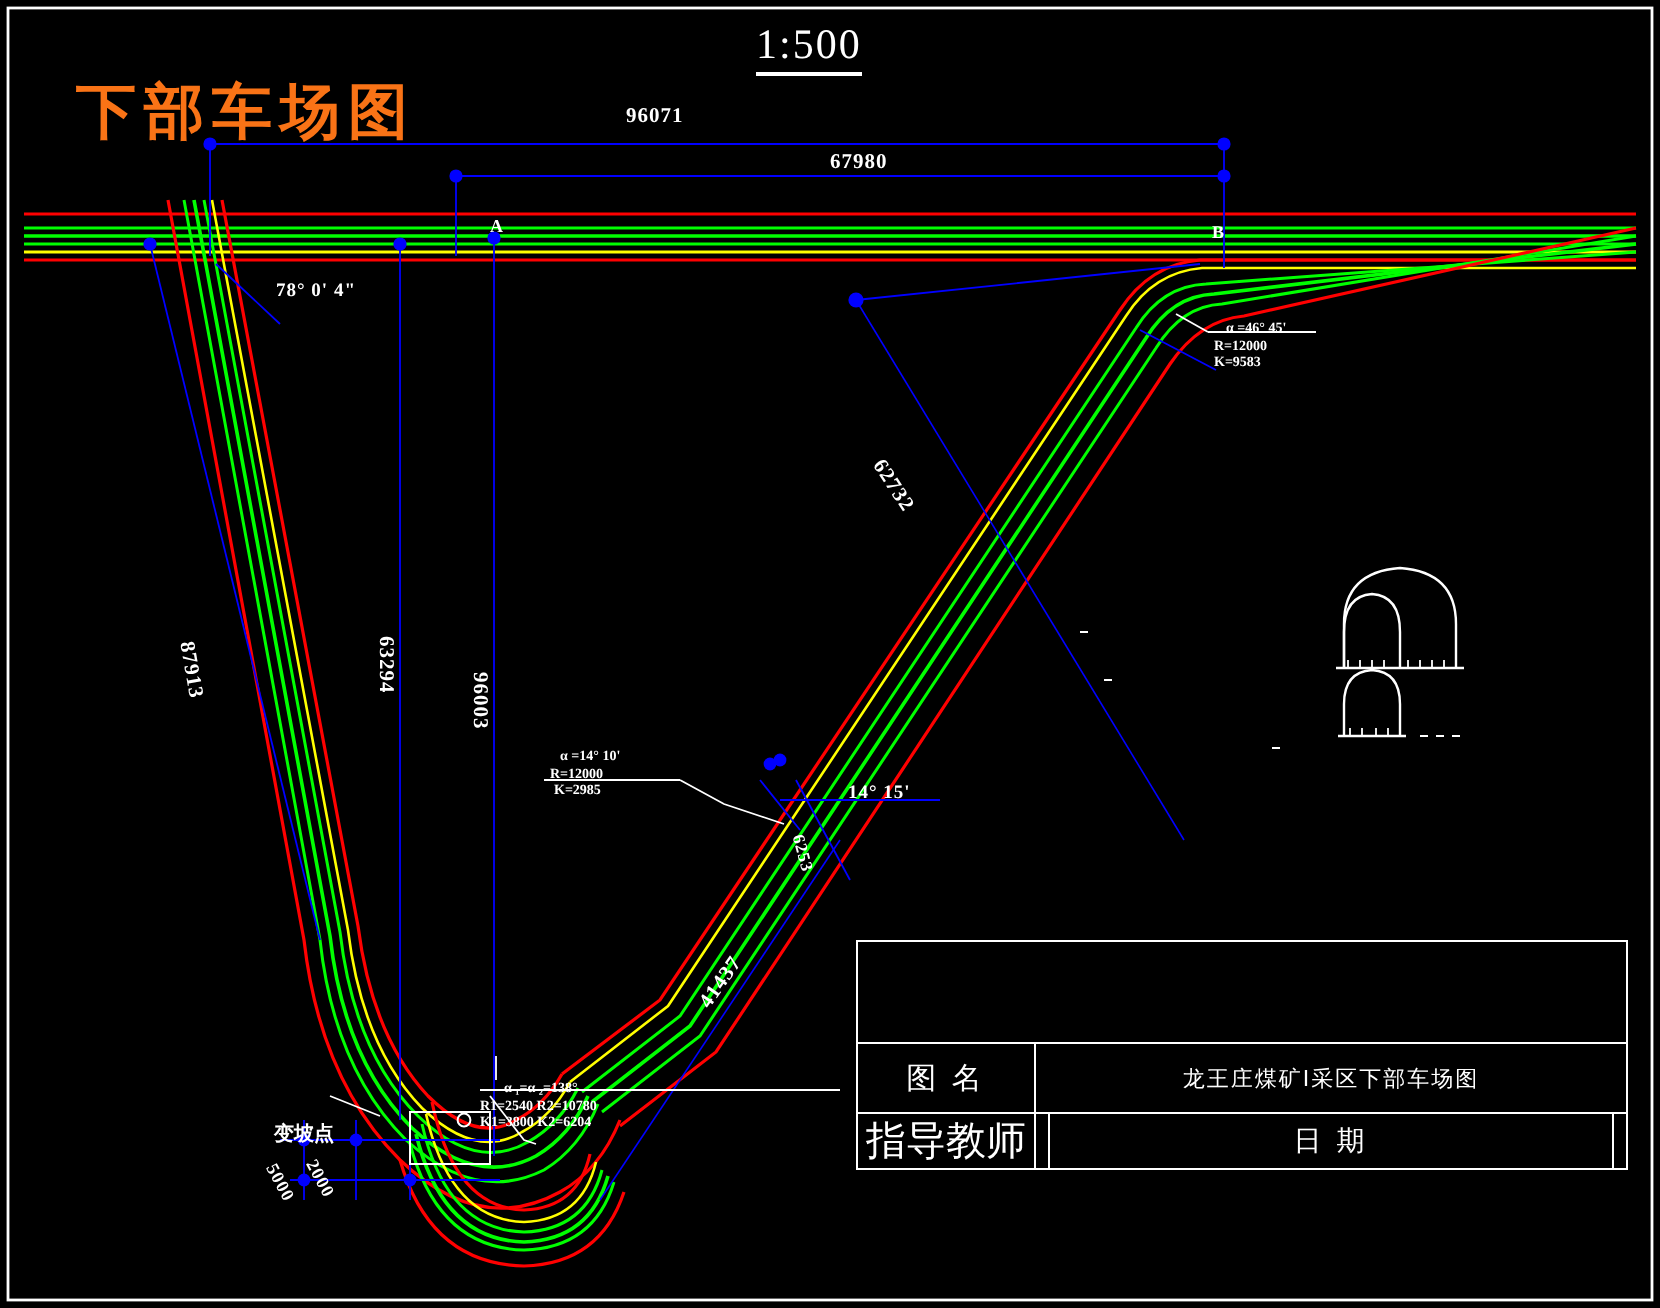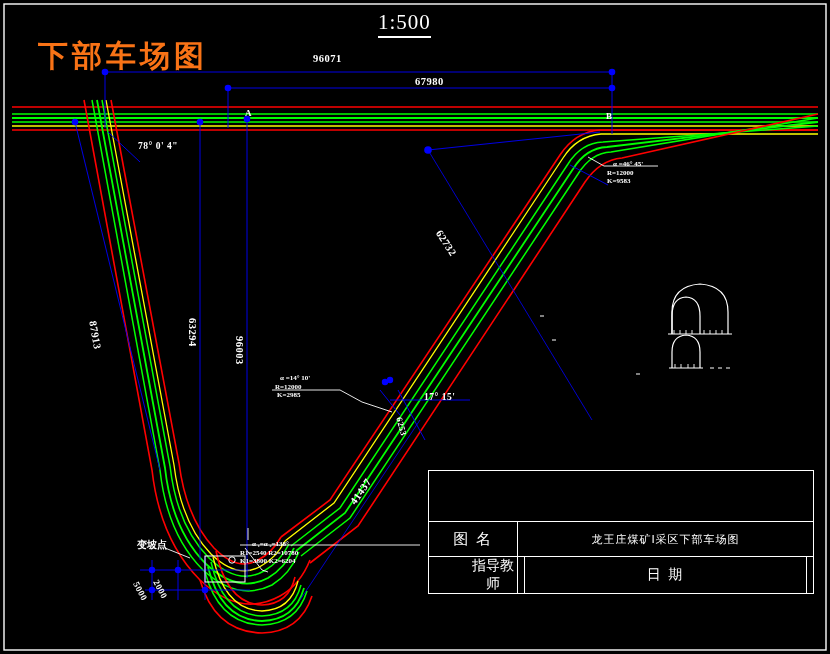--- a/index.html
+++ b/index.html
@@ -189,38 +189,38 @@
 
   <div class="txt dim" style="left:313px;top:53px;font-family:Liberation Serif, serif;">96071</div>
 
   <div class="txt dim" style="left:415px;top:76px;">67980</div>
 
   <div class="txt ptlabel" style="left:245px;top:108px;">A</div>
   <div class="txt ptlabel" style="left:606px;top:111px;">B</div>
 
   <div class="txt dim" style="left:138px;top:141px;font-size:9.5px;">78°  0' 4"</div>
 
-  <div class="txt dim" style="left:424px;top:392px;font-size:9.5px;">17°  15'</div>
+  <div class="txt dim" style="left:424px;top:392px;font-size:9.5px;">14°  15'</div>
 
   <div class="txt dim" style="left:98px;top:320px;transform:rotate(80deg);transform-origin:left top;">87913</div>
 
   <div class="txt dim" style="left:198px;top:318px;transform:rotate(90deg);transform-origin:left top;">63294</div>
 
   <div class="txt dim" style="left:245px;top:336px;transform:rotate(90deg);transform-origin:left top;">96003</div>
 
   <div class="txt dim" style="left:443px;top:228px;transform:rotate(57deg);transform-origin:left top;">62732</div>
 
   <div class="txt dim" style="left:348px;top:500px;transform:rotate(-55deg);transform-origin:left top;">41437</div>
 
   <div class="txt dim" style="left:404px;top:416px;font-size:8.5px;transform:rotate(75deg);transform-origin:left top;">6253</div>
 
   <div class="txt dim" style="left:160px;top:578px;font-size:9px;transform:rotate(62deg);transform-origin:left top;">2000</div>
   <div class="txt dim" style="left:140px;top:580px;font-size:9px;transform:rotate(62deg);transform-origin:left top;">5000</div>
 
-  <div class="txt" style="left:137px;top:538px;font-size:10px;font-weight:bold;">变坡点</div>
+  <div class="txt" style="left:137px;top:560px;font-size:10px;font-weight:bold;">变坡点</div>
 
   <div style="position:absolute;left:607px;top:122px;margin-top:38px;">
     <div class="txt note" style="position:relative;left:6px;">α =46°  45'</div>
     <div class="txt note" style="position:relative;">R=12000</div>
     <div class="txt note" style="position:relative;">K=9583</div>
   </div>
 
   <div style="position:absolute;left:272px;top:361px;">
     <div class="txt note" style="position:relative;left:8px;margin-top:13px;">α =14°  10'</div>
     <div class="txt note" style="position:relative;left:3px;">R=12000</div>
@@ -236,21 +236,21 @@
   <table class="tb" style="left:428px;top:470px;width:386px;">
     <tbody>
         <tr>
       <td colspan="4" style="height:50px;"></td>
     </tr>
     <tr>
       <td style="width:88px;height:34px;font-size:15px;letter-spacing:2px;">图    名</td>
       <td colspan="3" style="font-size:11px;letter-spacing:1px;">龙王庄煤矿Ⅰ采区下部车场图</td>
     </tr>
     <tr>
-      <td style="height:27px;font-size:14px;padding-left:40px;">指导教师</td>
+      <td style="height:27px;font-size:20px;">指导教师</td>
       <td style="font-size:13px;"></td>
       <td style="font-size:14px;letter-spacing:2px;">日    期</td>
       <td style="font-size:13px;"></td>
     </tr>
   </tbody>
     </table>
 
 </div>
 
 </body></html>

